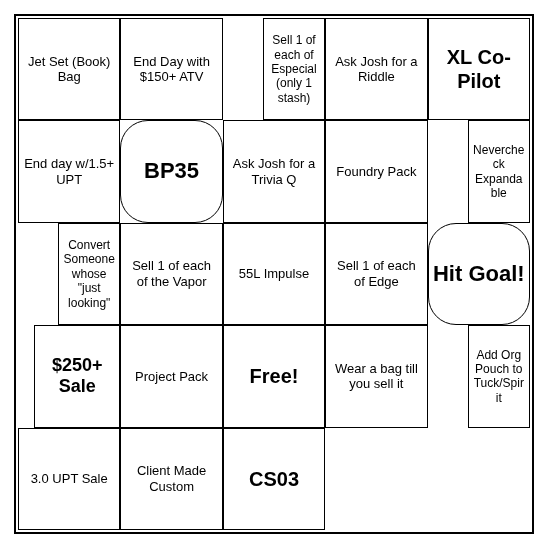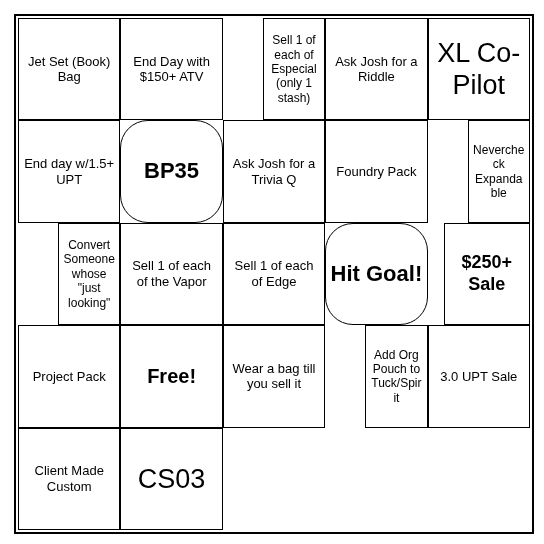--- a/index.html
+++ b/index.html
@@ -56,40 +56,41 @@
       font-size: 12px;
       margin-left: 40px;
     }
 
     .bingo-cell.free-space {
       font-size: 20px;
       font-weight: bold;
     }
 
     .bingo-cell.xl-text {
-      font-size: 27px;
-      font-weight: normal;
+      font-size: 20px;
+      font-weight: bold;
     }
   </style>
 </head>
 <body>
 
 <div class="bingo-card">
 <div class="bingo-cell">Jet Set (Book) Bag</div>
     <div class="bingo-cell">End Day with $150+ ATV</div>
     <div class="bingo-cell small-text">Sell 1 of each of Especial (only 1 stash)</div>
     <div class="bingo-cell">Ask Josh for a Riddle</div>
     <div class="bingo-cell xl-text">XL Co-Pilot</div>
     <div class="bingo-cell">End day w/1.5+ UPT</div>
     <div class="bingo-cell large-text">BP35</div>
     <div class="bingo-cell">Ask Josh for a Trivia Q</div>
     <div class="bingo-cell">Foundry Pack</div>
     <div class="bingo-cell small-text">Nevercheck Expandable</div>
     <div class="bingo-cell small-text">Convert Someone whose "just looking"</div>
     <div class="bingo-cell">Sell 1 of each of the Vapor</div>
+    <div class="bingo-cell">55L Impulse</div>
     <div class="bingo-cell">Sell 1 of each of Edge</div>
     <div class="bingo-cell large-text">Hit Goal!</div>
     <div class="bingo-cell medium-text">$250+ Sale</div>
     <div class="bingo-cell">Project Pack</div>
     <div class="bingo-cell free-space">Free!</div>
     <div class="bingo-cell">Wear a bag till you sell it</div>
     <div class="bingo-cell small-text">Add Org Pouch to Tuck/Spirit</div>
     <div class="bingo-cell">3.0 UPT Sale</div>
     <div class="bingo-cell">Client Made Custom</div>
     <div class="bingo-cell xl-text">CS03</div>

